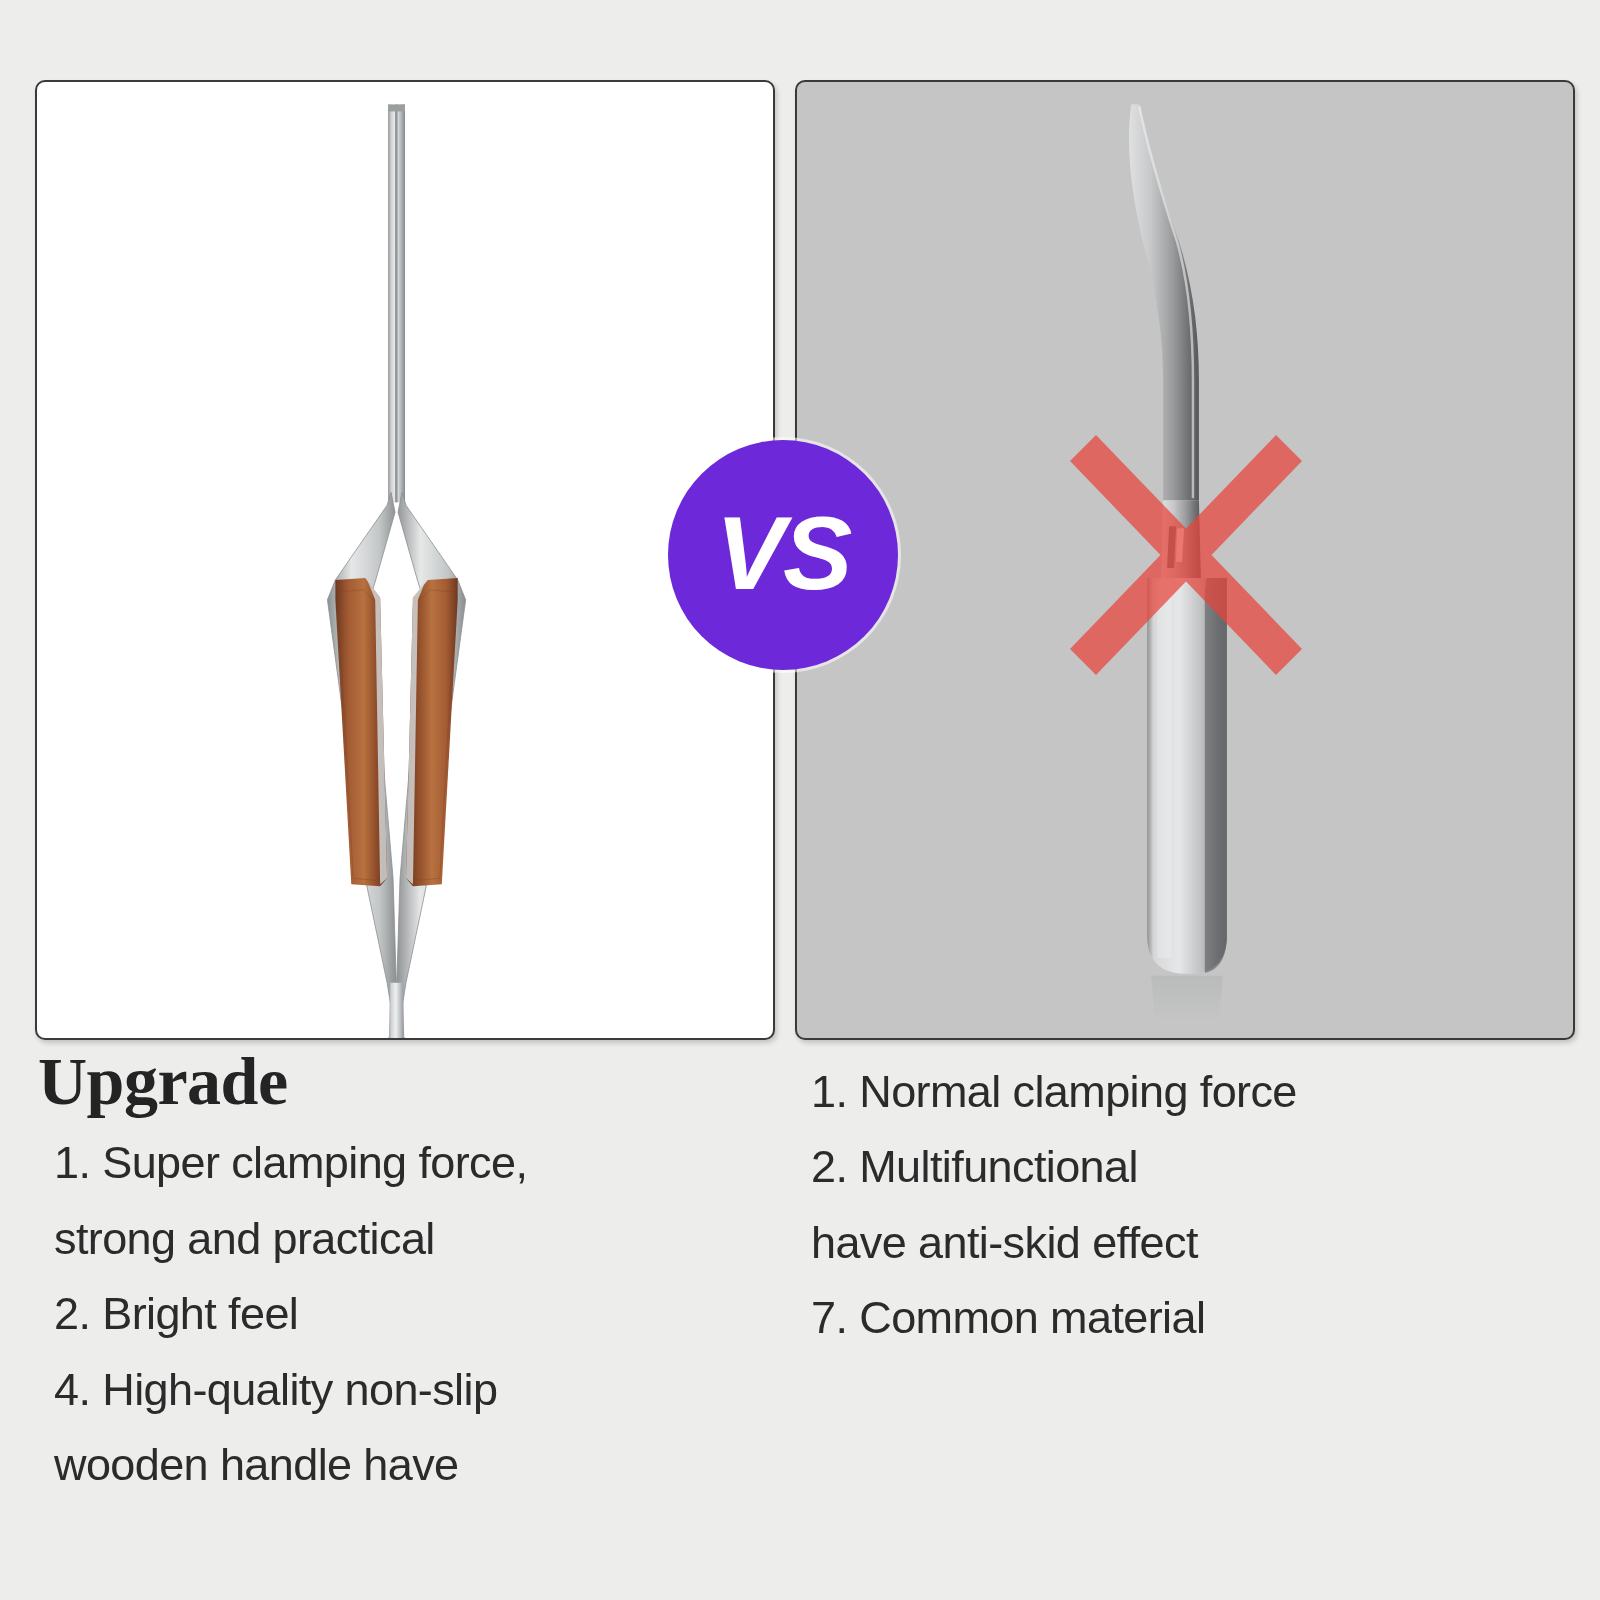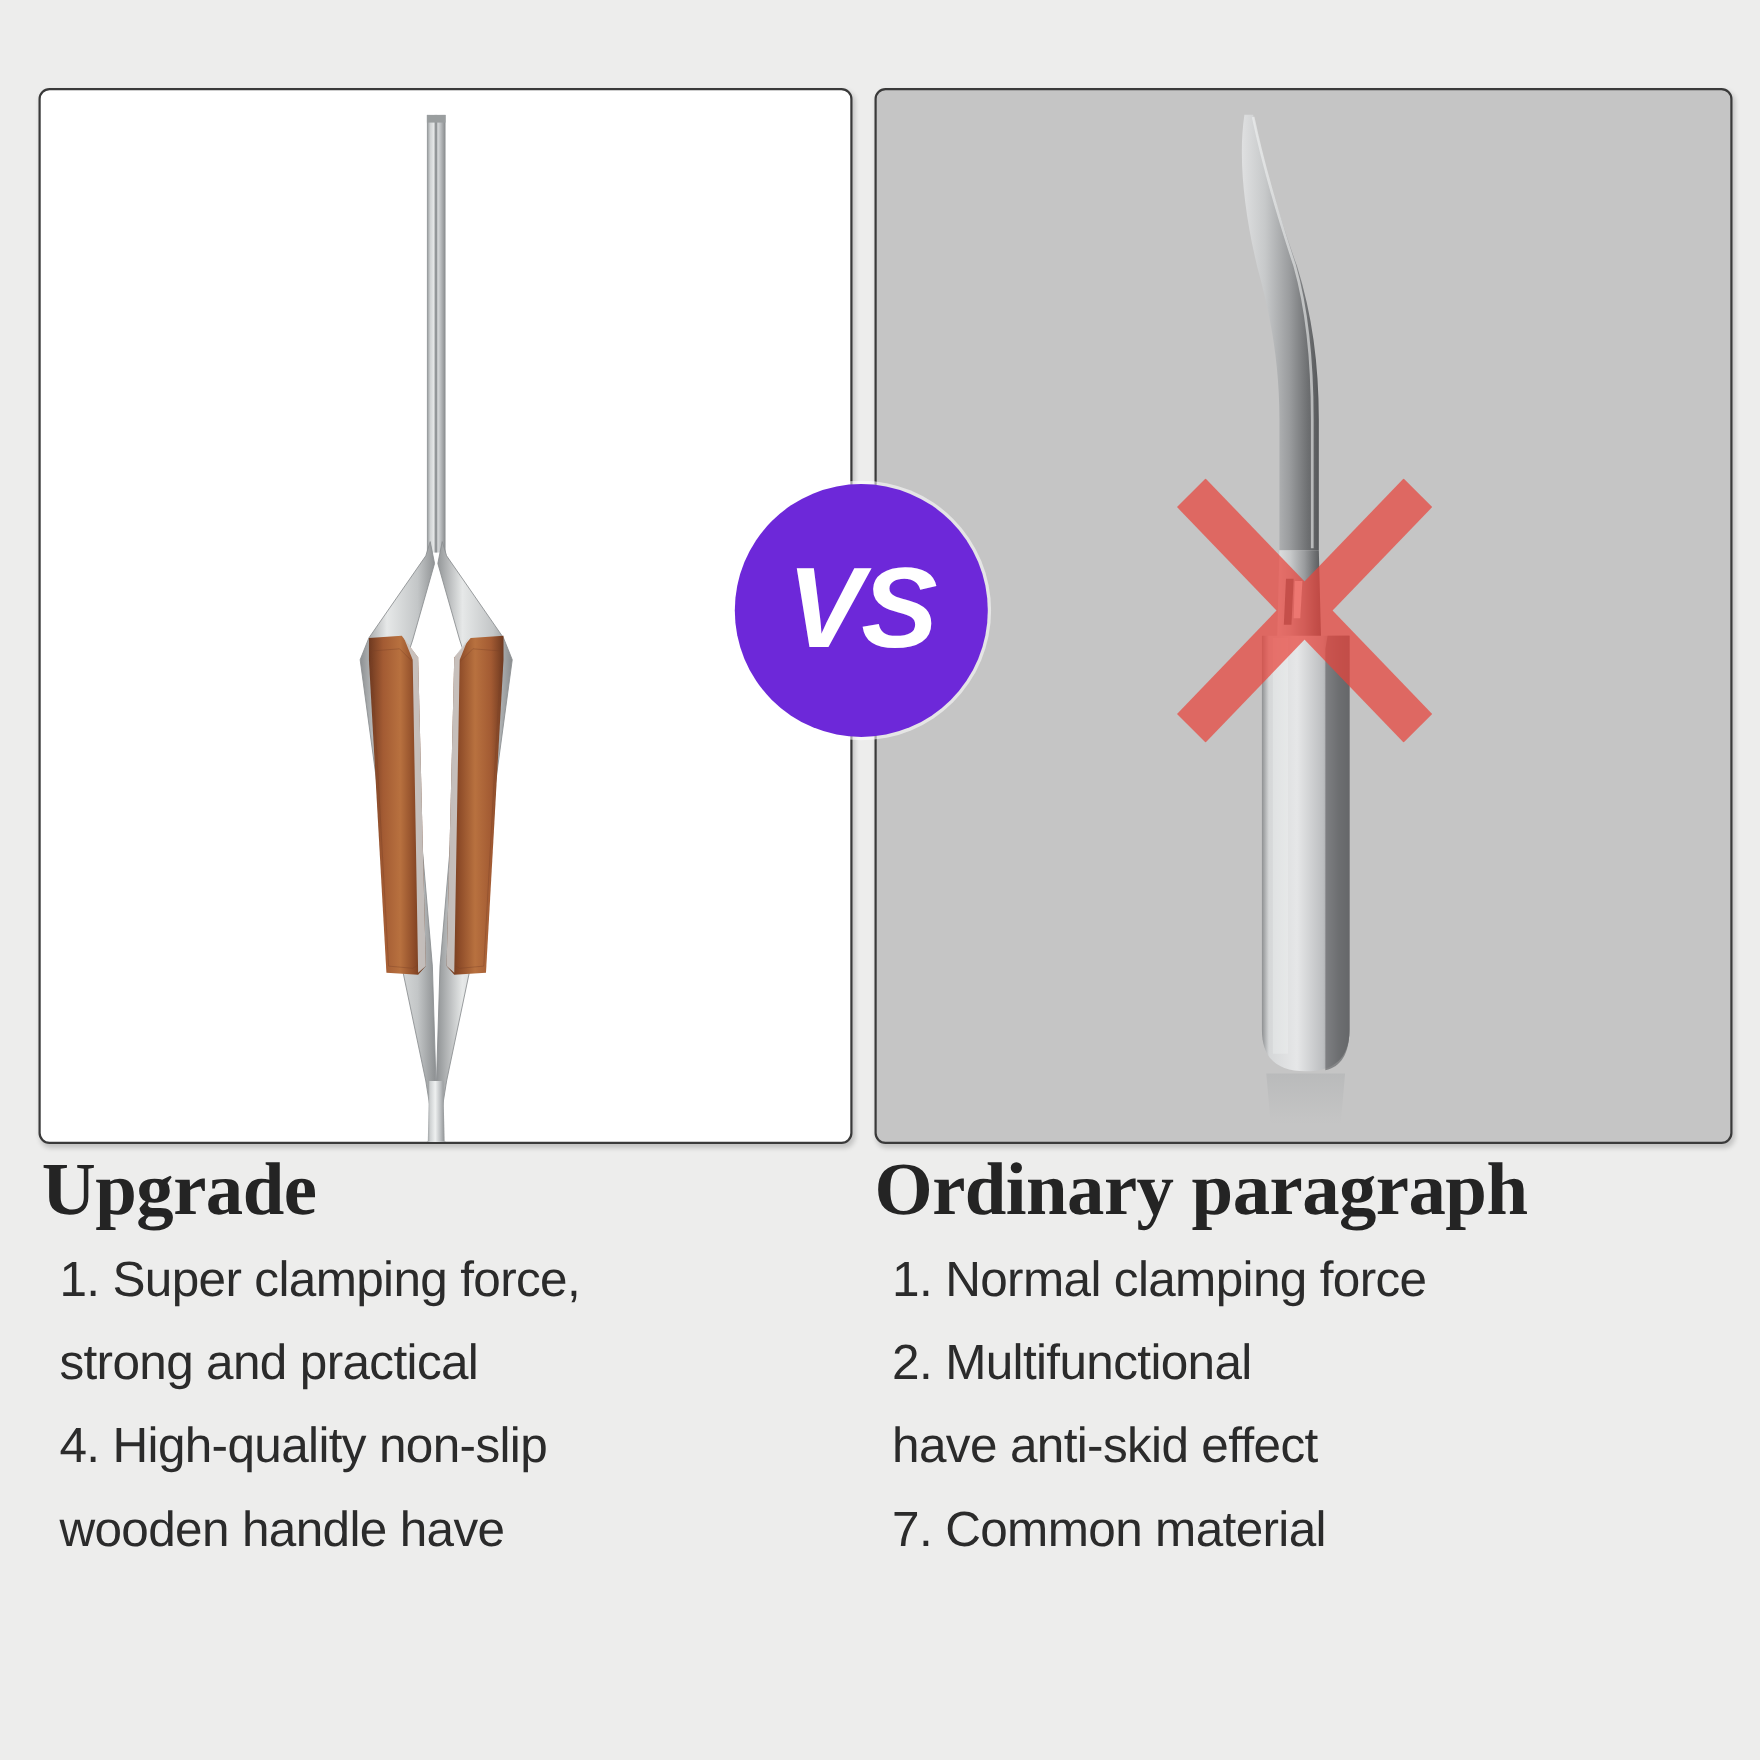--- a/index.html
+++ b/index.html
@@ -268,27 +268,27 @@
 
 </div>
 
 <div class="text-cols">
 
   <div class="col col-left">
     <h2 class="col-heading">Upgrade</h2>
     <ul class="col-list">
       <li>1. Super clamping force,</li>
       <li>strong and practical</li>
+      <li>2. Bright feel</li>
       <li>4. High-quality non-slip</li>
       <li>wooden handle have</li>
     </ul>
   </div>
 
   <div class="col col-right">
-    <h2 class="col-heading">Ordinary paragraph</h2>
     <ul class="col-list">
       <li>1. Normal clamping force</li>
       <li>2. Multifunctional</li>
       <li>have anti-skid effect</li>
       <li>7. Common material</li>
     </ul>
   </div>
 
 </div>
 

